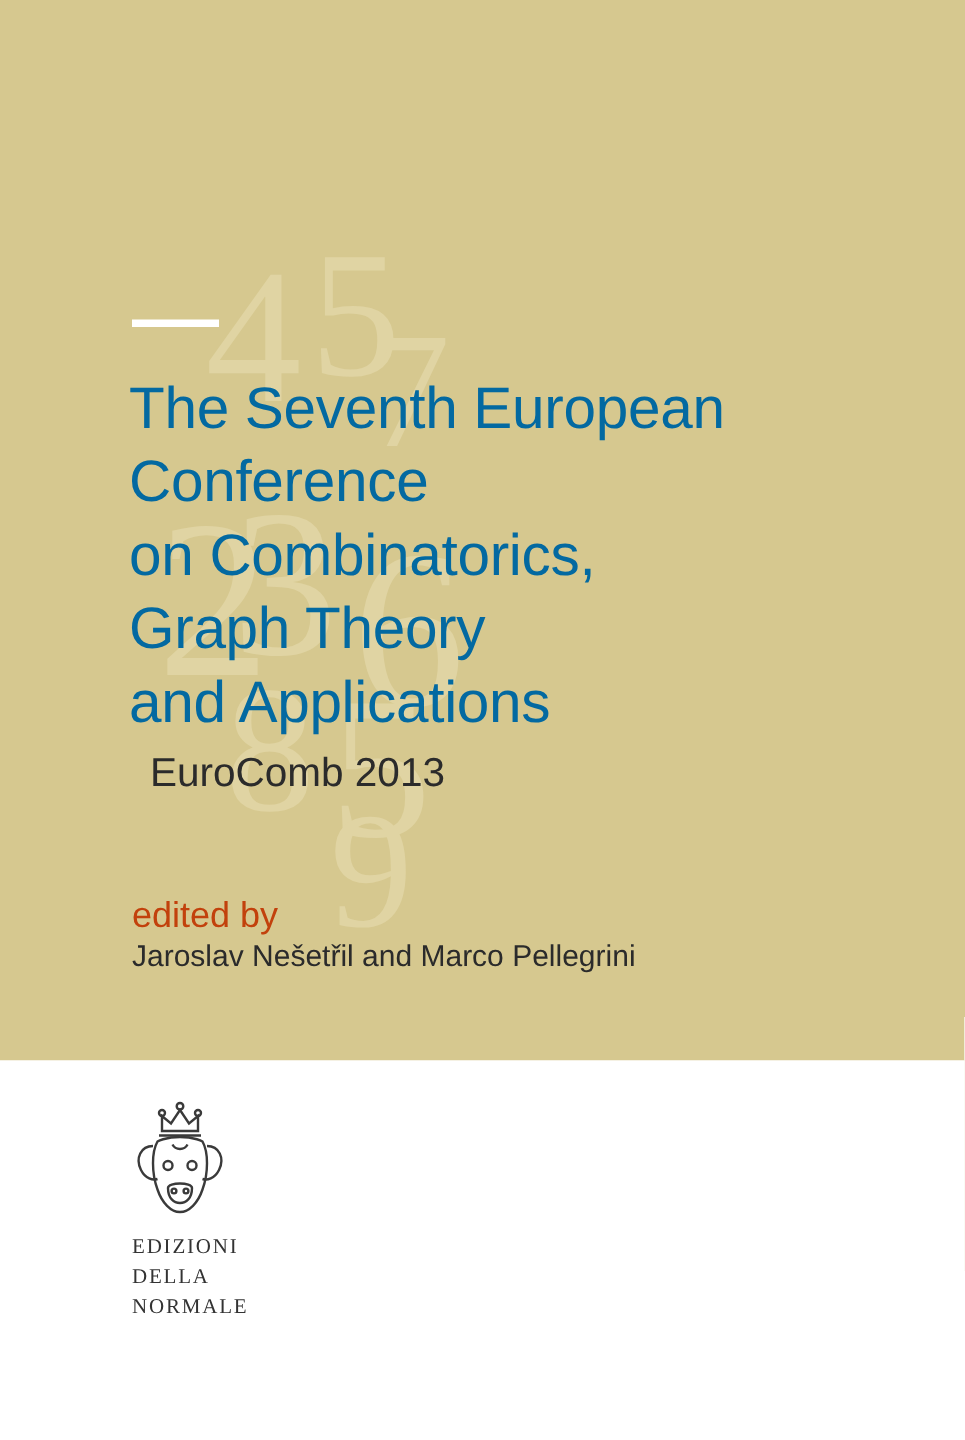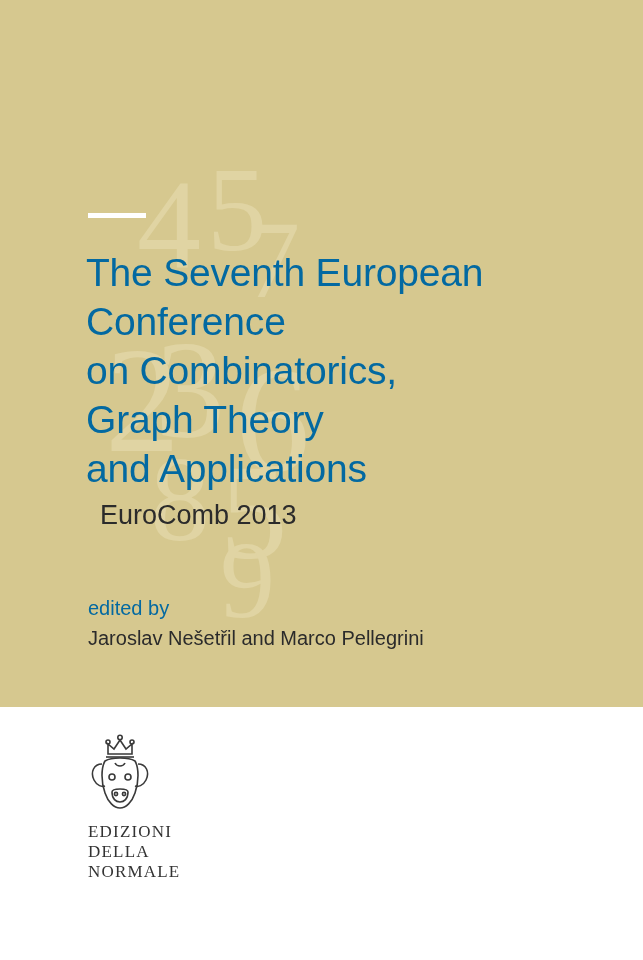--- a/index.html
+++ b/index.html
@@ -93,22 +93,22 @@
     top: 500px;
     color: #2b2b2b;
     font-size: 27px;
     font-weight: 400;
     margin-left: 12px;
   }
   .edited-by {
     position: absolute;
     left: 88px;
     top: 597px;
-    color: #0369a1;
-    font-size: 20px;
+    color: #c2410c;
+    font-size: 24px;
   }
   .editors {
     position: absolute;
     left: 88px;
     top: 627px;
     color: #2b2b2b;
     font-size: 20px;
   }
 
   
@@ -119,21 +119,21 @@
     width: 120px;
     height: 110px;
   }
   .logo-svg { display: block; }
   .publisher {
     position: absolute;
     left: 88px;
     top: 822px;
     color: #333333;
     font-family: "Liberation Serif", serif;
-    font-size: 17px;
+    font-size: 14px;
     line-height: 20px;
     letter-spacing: 1.2px;
     white-space: pre-line;
   }
 </style>
 </head>
 <body>
 
 <div class="cover">
 

